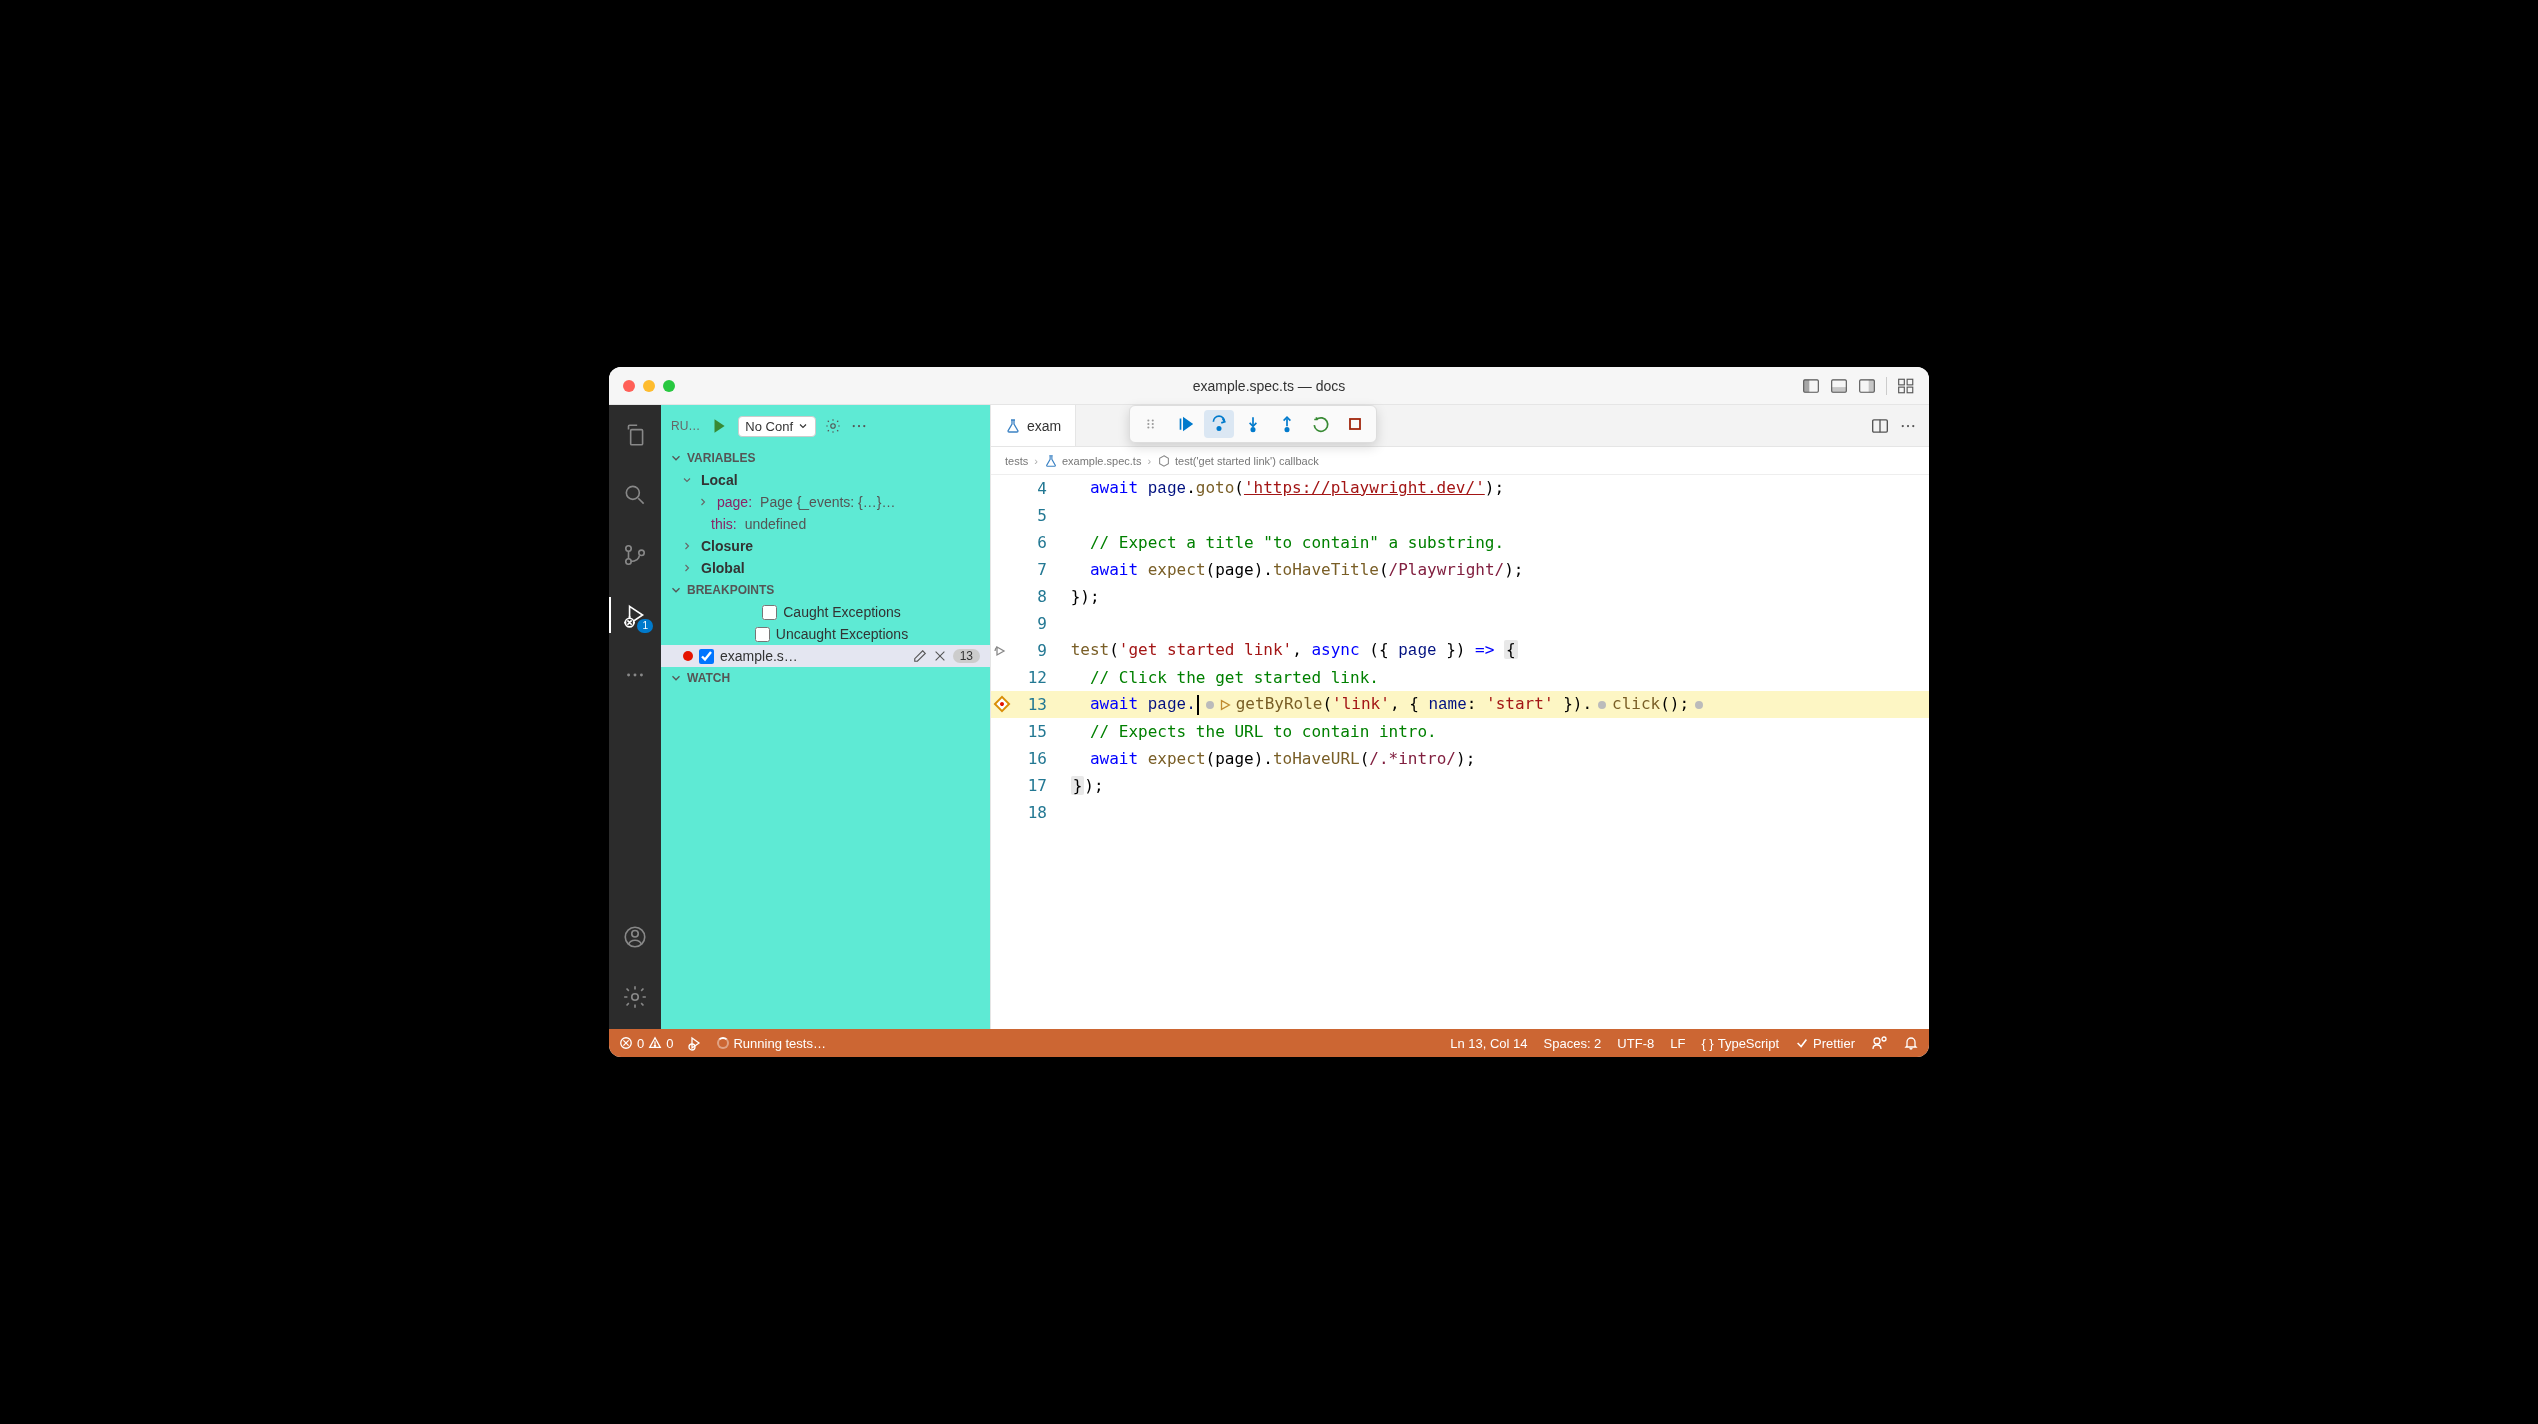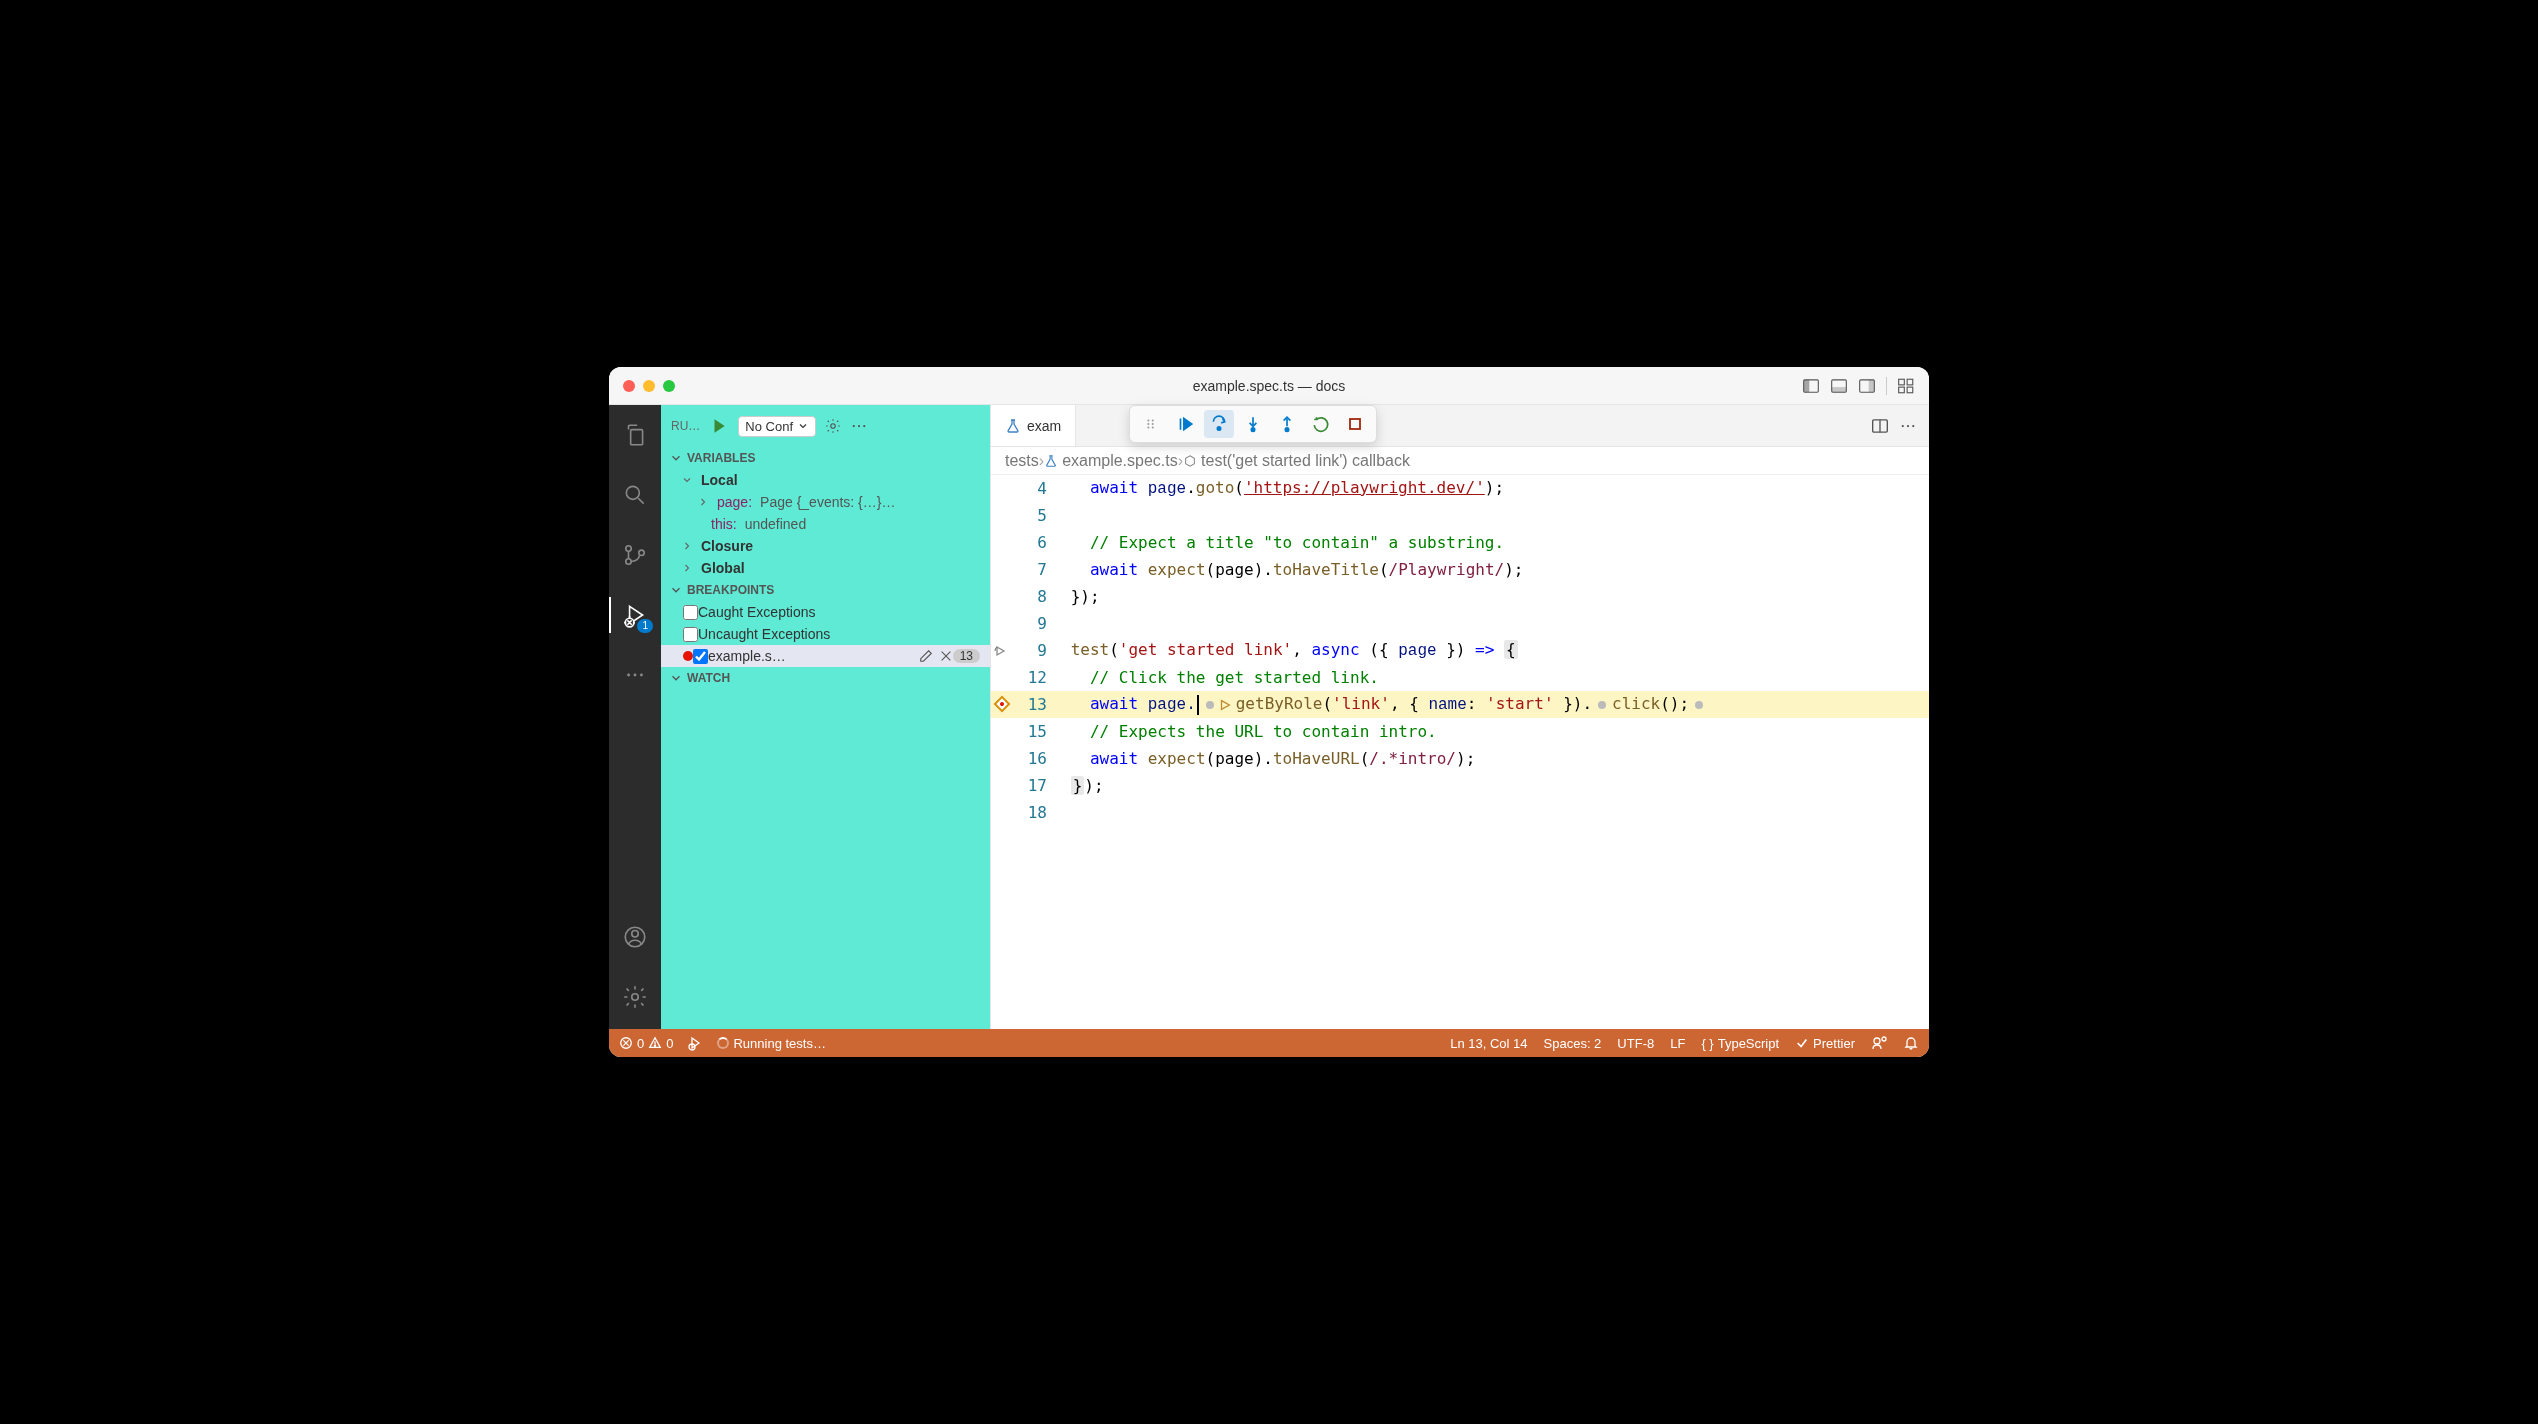--- a/index.html
+++ b/index.html
@@ -104,21 +104,21 @@
   padding: 4px 8px; font-size: 12px; font-weight: 700; color: #555;
   cursor: pointer;
 }
 .section-header .chev { width: 14px; }
 .tree { padding-left: 24px; }
 .tree-row { display:flex; align-items:center; gap:8px; padding: 3px 6px; font-size:14px; cursor:pointer; white-space:nowrap; overflow:hidden; text-overflow:ellipsis;}
 .tree-row .chev { color:#666; width:12px; }
 .var-name { color: #8a2466; }
 .var-value { color: #555; }
 .breakpoints-list .bp-row {
-  display:flex; align-items:center; padding: 3px 10px 3px 22px;
+  display:flex; align-items:center; gap:6px; padding: 3px 10px 3px 22px; justify-content: center;
 }
 .bp-row input[type=checkbox] { width:15px; height:15px; }
 .bp-row.active { background: #e4e6f1; }
 .bp-dot { width:10px; height:10px; border-radius:50%; background:#e51400; }
 .bp-count { background:#ccc; border-radius:10px; padding:0 7px; font-size:12px; color:#333;}
 .bp-row .actions { margin-left:auto; display:flex; gap:6px; color:#555;}
 
 .editorarea {
   flex: 1;
   display: flex;
@@ -154,22 +154,22 @@
 .debug-toolbar .dbg-btn { width:30px; height:28px; display:flex; align-items:center; justify-content:center; border-radius:4px; cursor:pointer;}
 .debug-toolbar .dbg-btn.highlight { background:#dbe7f3; }
 .dbg-grip { color:#999; cursor:grab; }
 .dbg-continue { color:#007acc; }
 .dbg-step { color:#007acc; }
 .dbg-restart { color:#388a34; }
 .dbg-stop { color:#a1260d; }
 
 .breadcrumb {
   height: 28px;
-  display:flex; align-items:center; gap:0;
-  padding: 0 14px; font-size:16px; color:#777;
+  display:flex; align-items:center; gap:6px;
+  padding: 0 14px; font-size:11px; color:#777;
   border-bottom: 1px solid #eee;
 }
 .breadcrumb .sep { color:#aaa; }
 .breadcrumb .crumb { display:flex; align-items:center; gap:4px;}
 
 .code {
   flex:1;
   display:flex;
   font-family: ui-monospace, "SF Mono", Menlo, Consolas, monospace;
   font-size: 16px;

